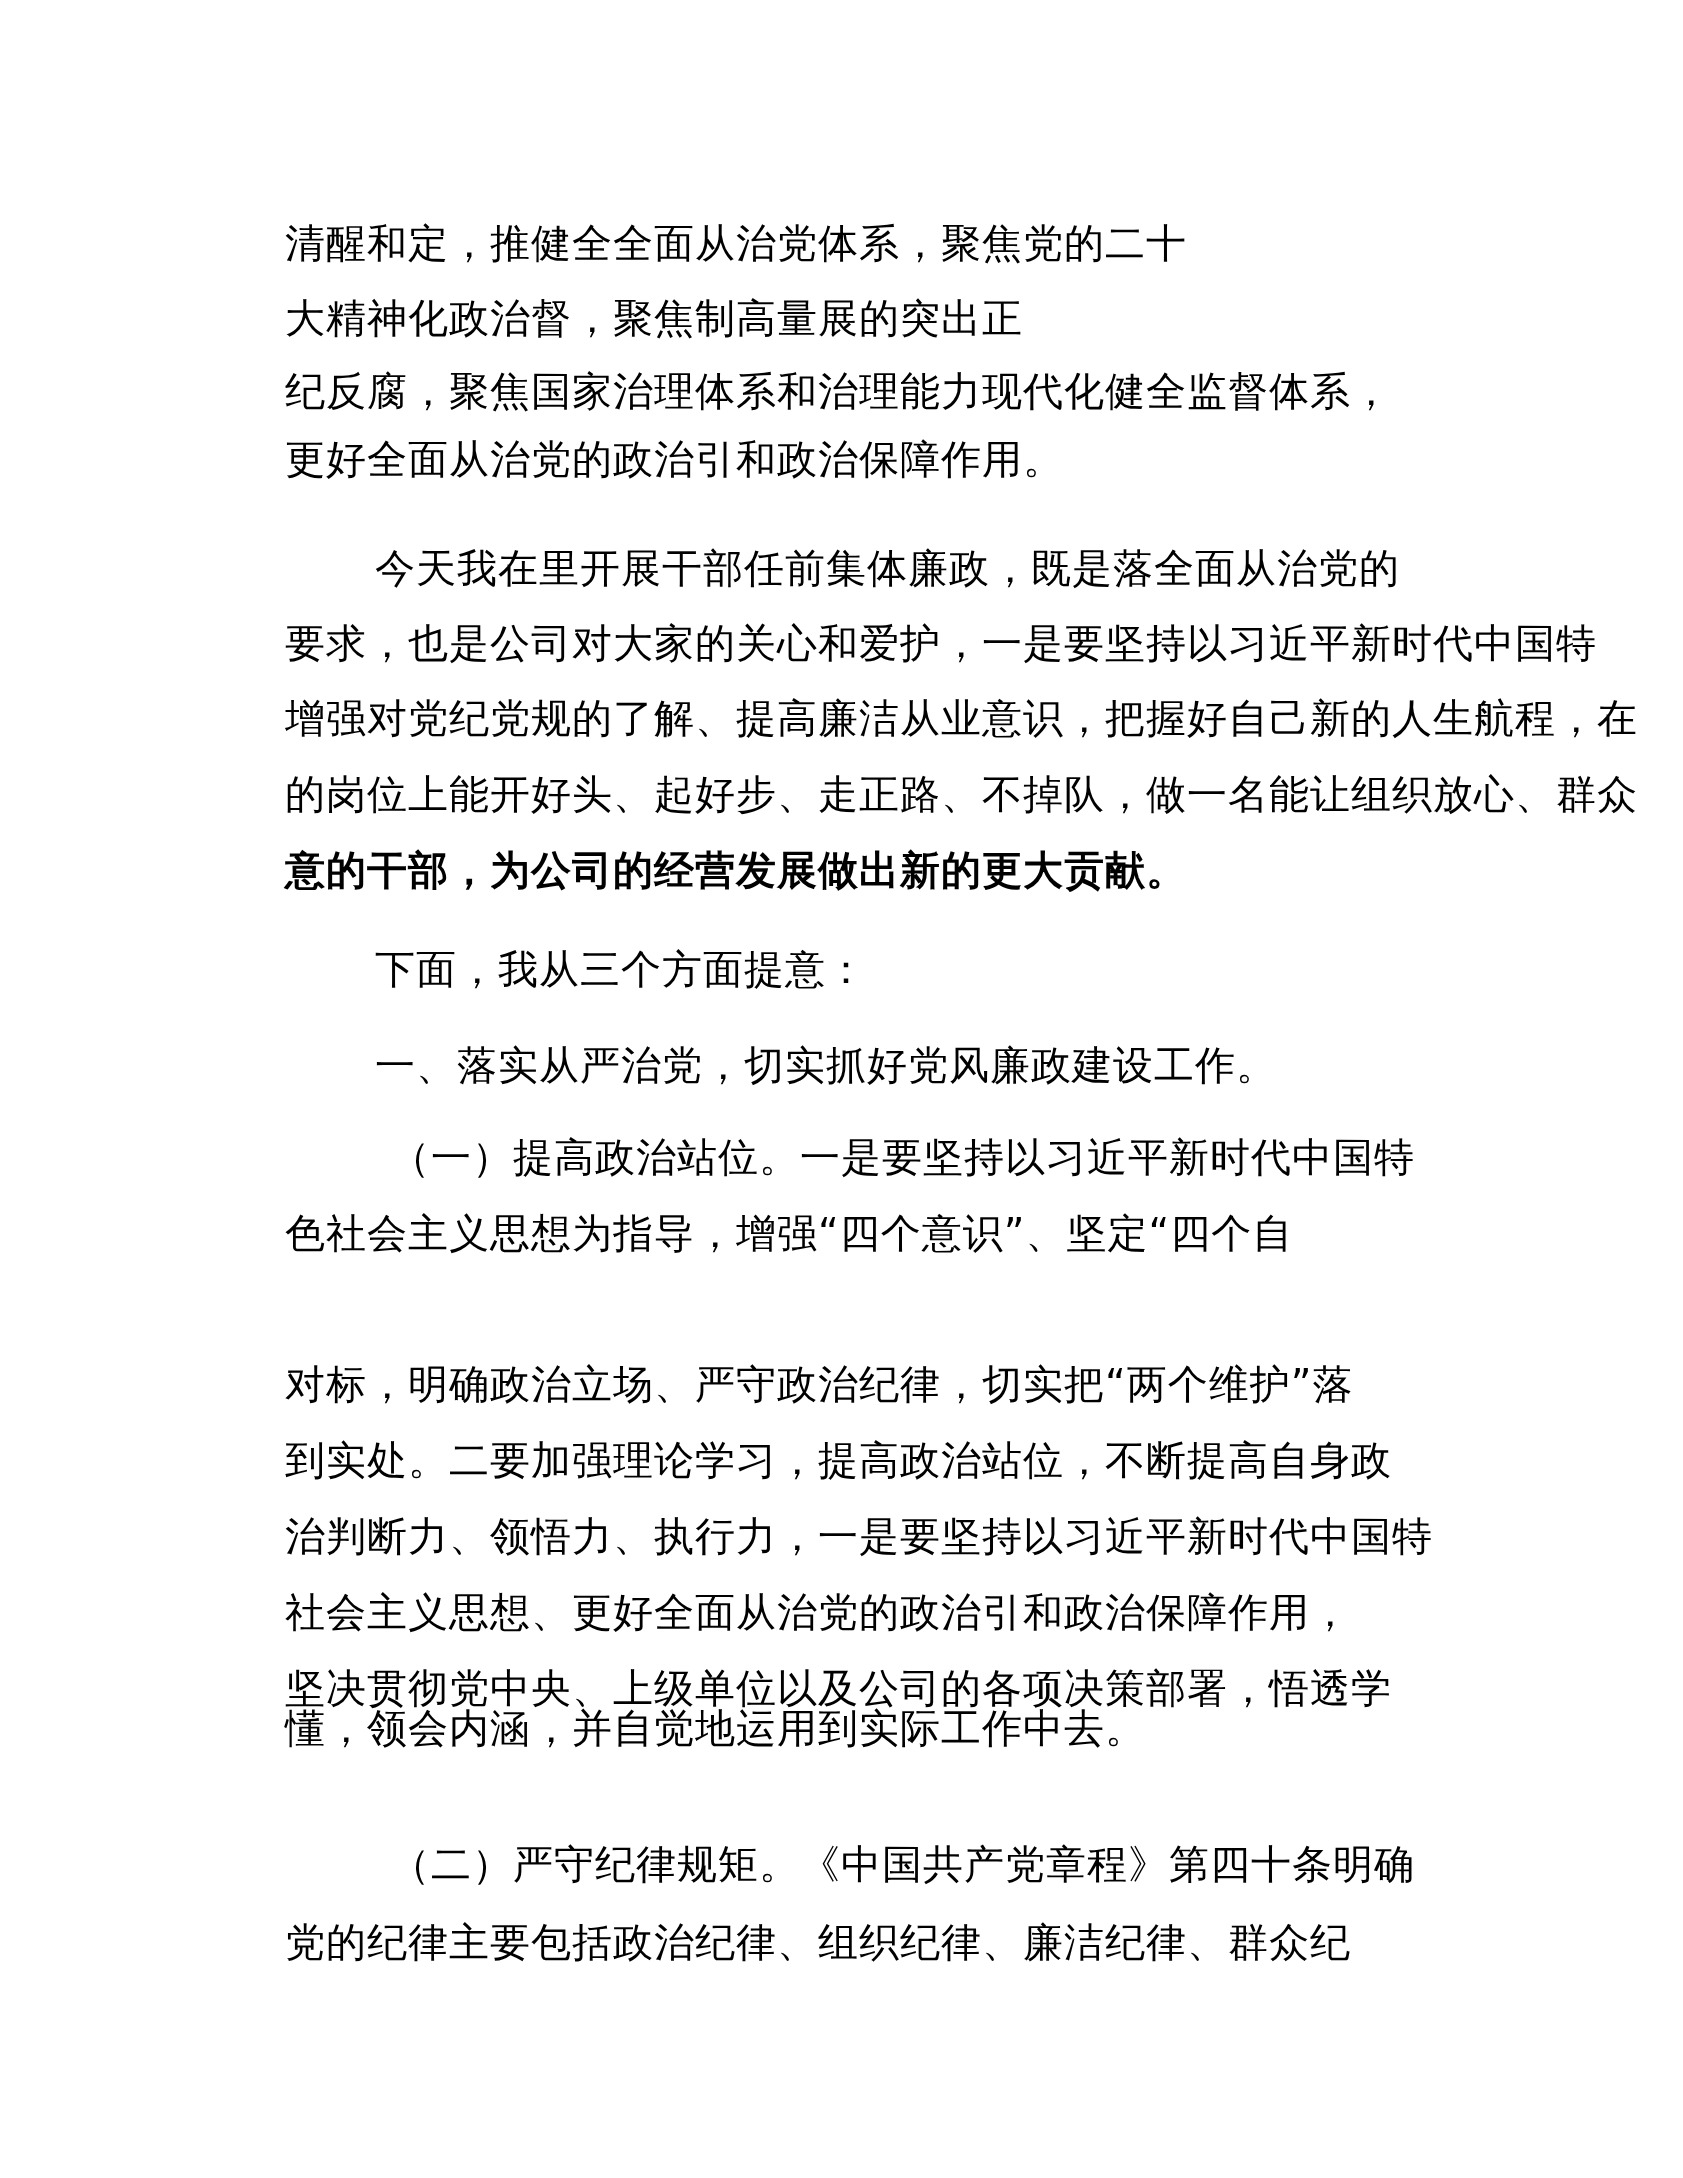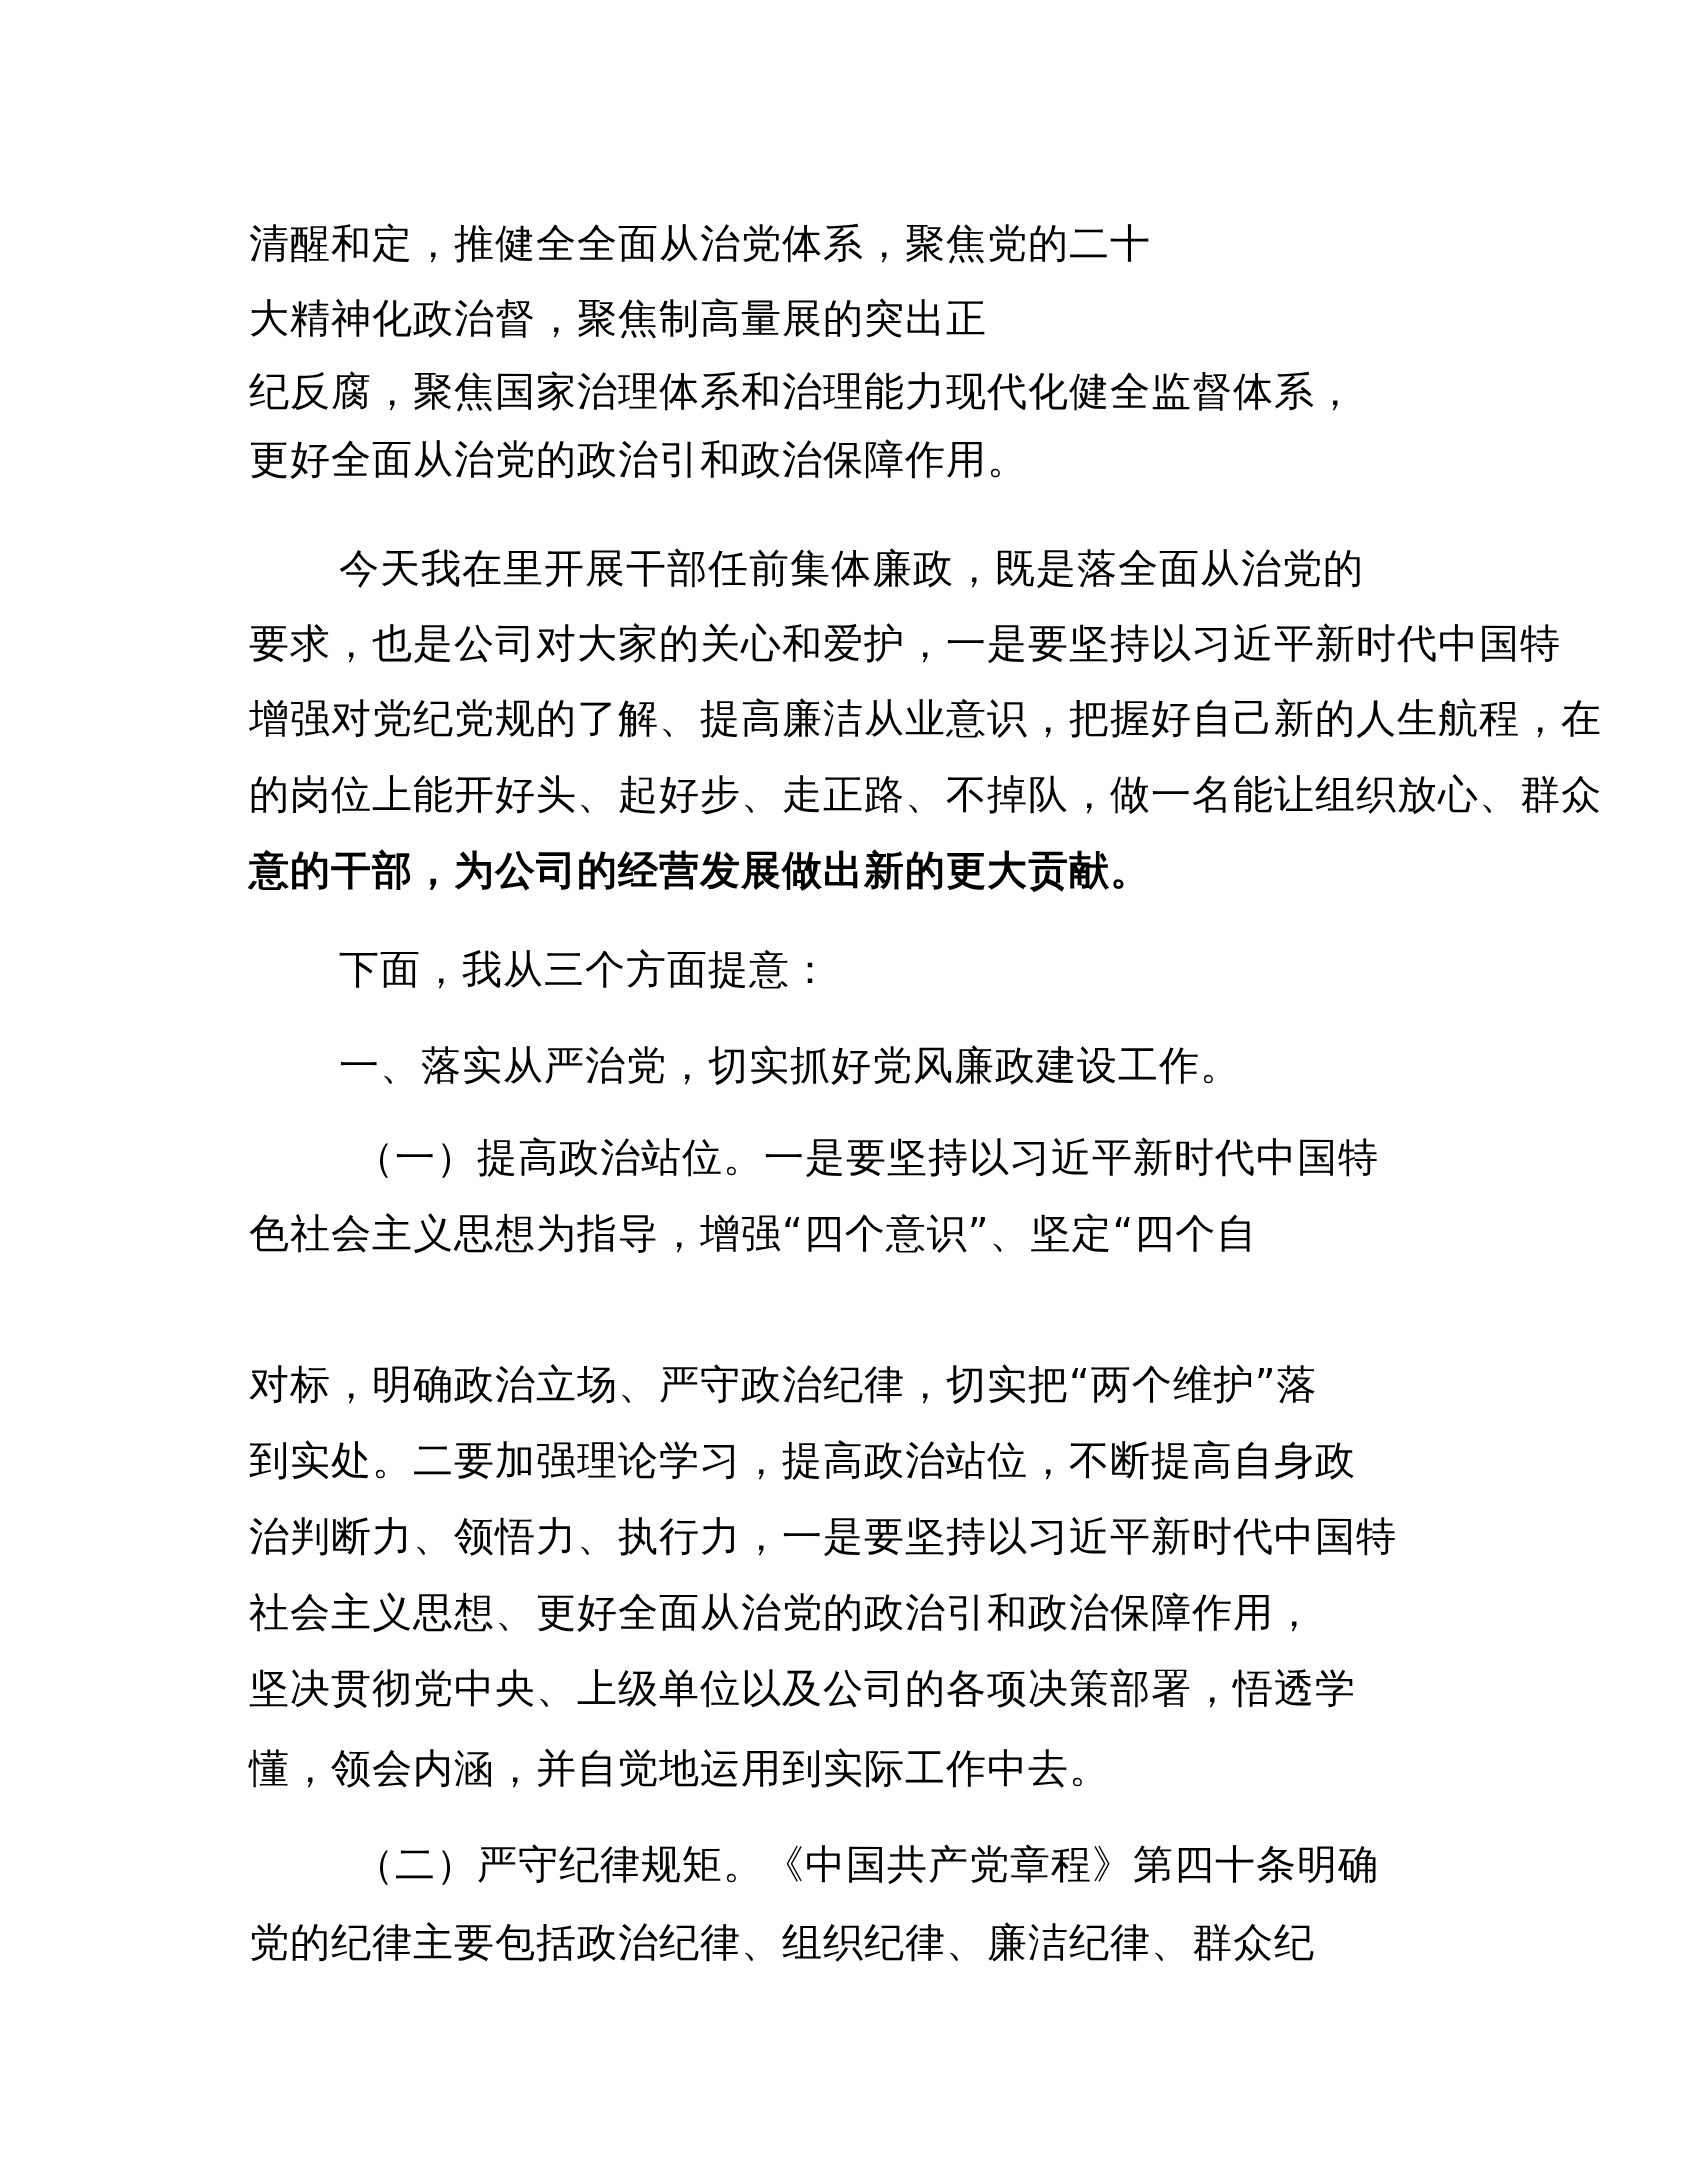--- a/index.html
+++ b/index.html
@@ -7,20 +7,21 @@
   .page { position: absolute; left: 0; top: 0; width: 1683px; height: 2178px; background: #ffffff; overflow: hidden; }
   .line {
     position: absolute;
     white-space: nowrap;
     font-family: "DejaVu Sans", "Liberation Sans", sans-serif;
     font-size: 40px;
     line-height: 46px;
     height: 46px;
     color: #000000;
     letter-spacing: 1px;
+    margin-left: 36px;
   }
 </style>
 </head>
 <body>
 
 <div class="page">
 
   <div class="line" style="left:249px; top:220px;">清醒和定，推健全全面从治党体系，聚焦党的二十</div>
   <div class="line" style="left:249px; top:295px;">大精神化政治督，聚焦制高量展的突出正</div>
   <div class="line" style="left:249px; top:368px;">纪反腐，聚焦国家治理体系和治理能力现代化健全监督体系，</div>
@@ -36,19 +37,19 @@
 
   <div class="line" style="left:339px; top:1042px;">一、落实从严治党，切实抓好党风廉政建设工作。</div>
 
   <div class="line" style="left:354px; top:1134px;">（一）提高政治站位。一是要坚持以习近平新时代中国特</div>
   <div class="line" style="left:249px; top:1210px;">色社会主义思想为指导，增强“四个意识”、坚定“四个自</div>
   <div class="line" style="left:249px; top:1361px;">对标，明确政治立场、严守政治纪律，切实把“两个维护”落</div>
   <div class="line" style="left:249px; top:1437px;">到实处。二要加强理论学习，提高政治站位，不断提高自身政</div>
   <div class="line" style="left:249px; top:1513px;">治判断力、领悟力、执行力，一是要坚持以习近平新时代中国特</div>
   <div class="line" style="left:249px; top:1589px;">社会主义思想、更好全面从治党的政治引和政治保障作用，</div>
   <div class="line" style="left:249px; top:1665px;">坚决贯彻党中央、上级单位以及公司的各项决策部署，悟透学</div>
-  <div class="line" style="left:249px; top:1745px;text-align:center;">懂，领会内涵，并自觉地运用到实际工作中去。</div>
+  <div class="line" style="left:249px; top:1705px;text-align:center;">懂，领会内涵，并自觉地运用到实际工作中去。</div>
 
   <div class="line" style="left:354px; top:1841px;">（二）严守纪律规矩。《中国共产党章程》第四十条明确</div>
   <div class="line" style="left:249px; top:1919px;">党的纪律主要包括政治纪律、组织纪律、廉洁纪律、群众纪</div>
 
 </div>
 
 
 </body></html>

